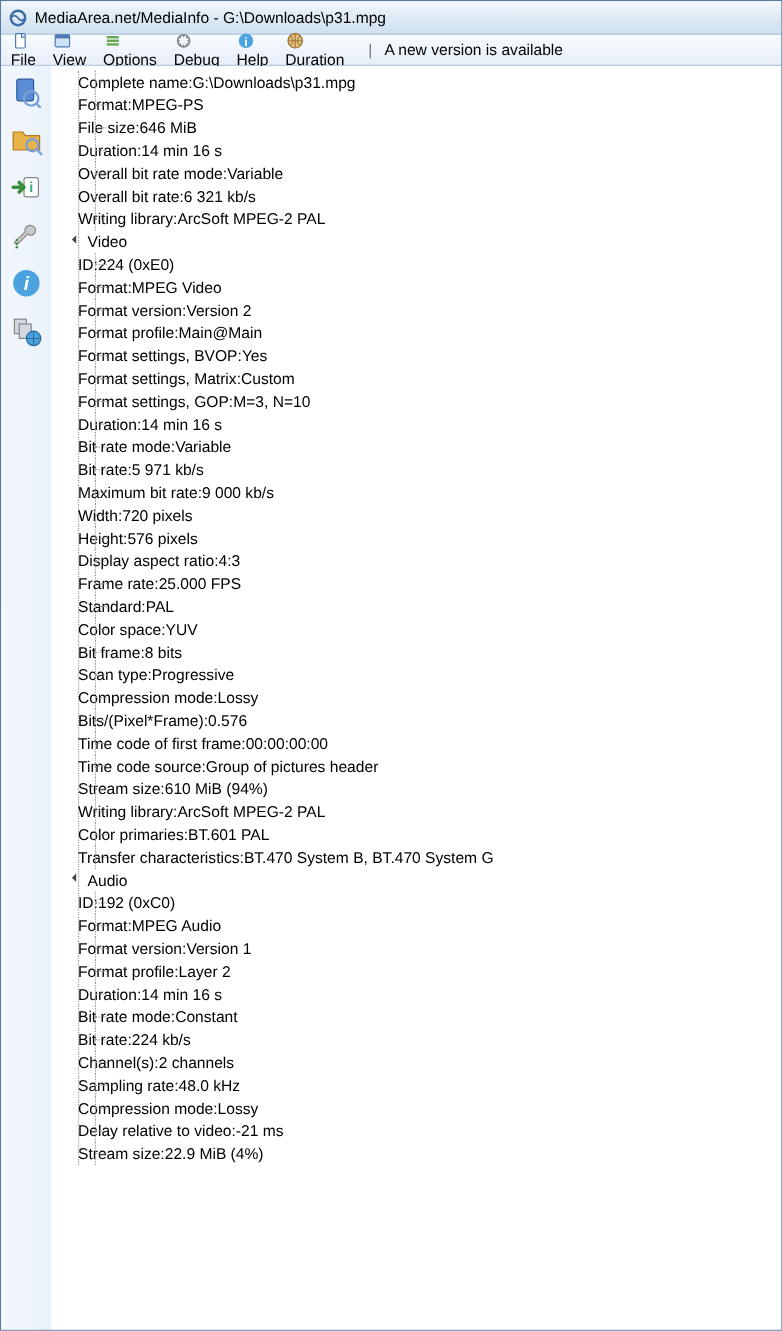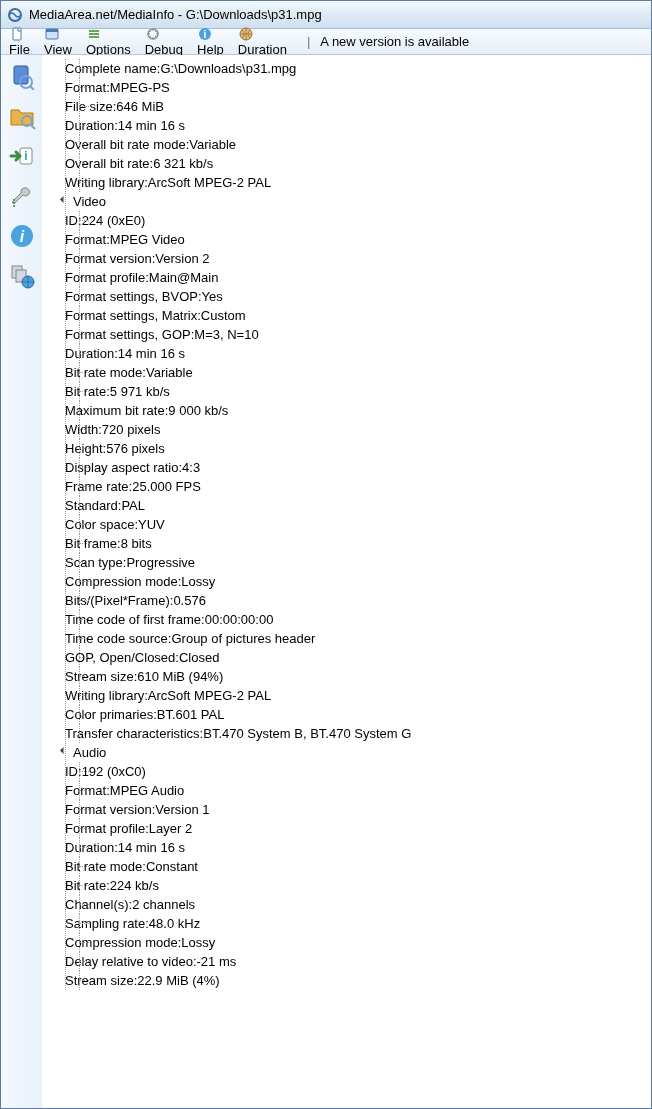--- a/index.html
+++ b/index.html
@@ -372,24 +372,20 @@
               </li>
               <li class="leaf">
                 <span class="lbl">Time code of first frame</span>
                 <span>00:00:00:00</span>
               </li>
               <li class="leaf">
                 <span class="lbl">Time code source</span>
                 <span>Group of pictures header</span>
               </li>
               <li class="leaf">
-                <span class="lbl">GOP, Open/Closed</span>
-                <span>Closed</span>
-              </li>
-              <li class="leaf">
                 <span class="lbl">Stream size</span>
                 <span>610 MiB (94%)</span>
               </li>
               <li class="leaf">
                 <span class="lbl">Writing library</span>
                 <span>ArcSoft MPEG-2 PAL</span>
               </li>
               <li class="leaf">
                 <span class="lbl">Color primaries</span>
                 <span>BT.601 PAL</span>

